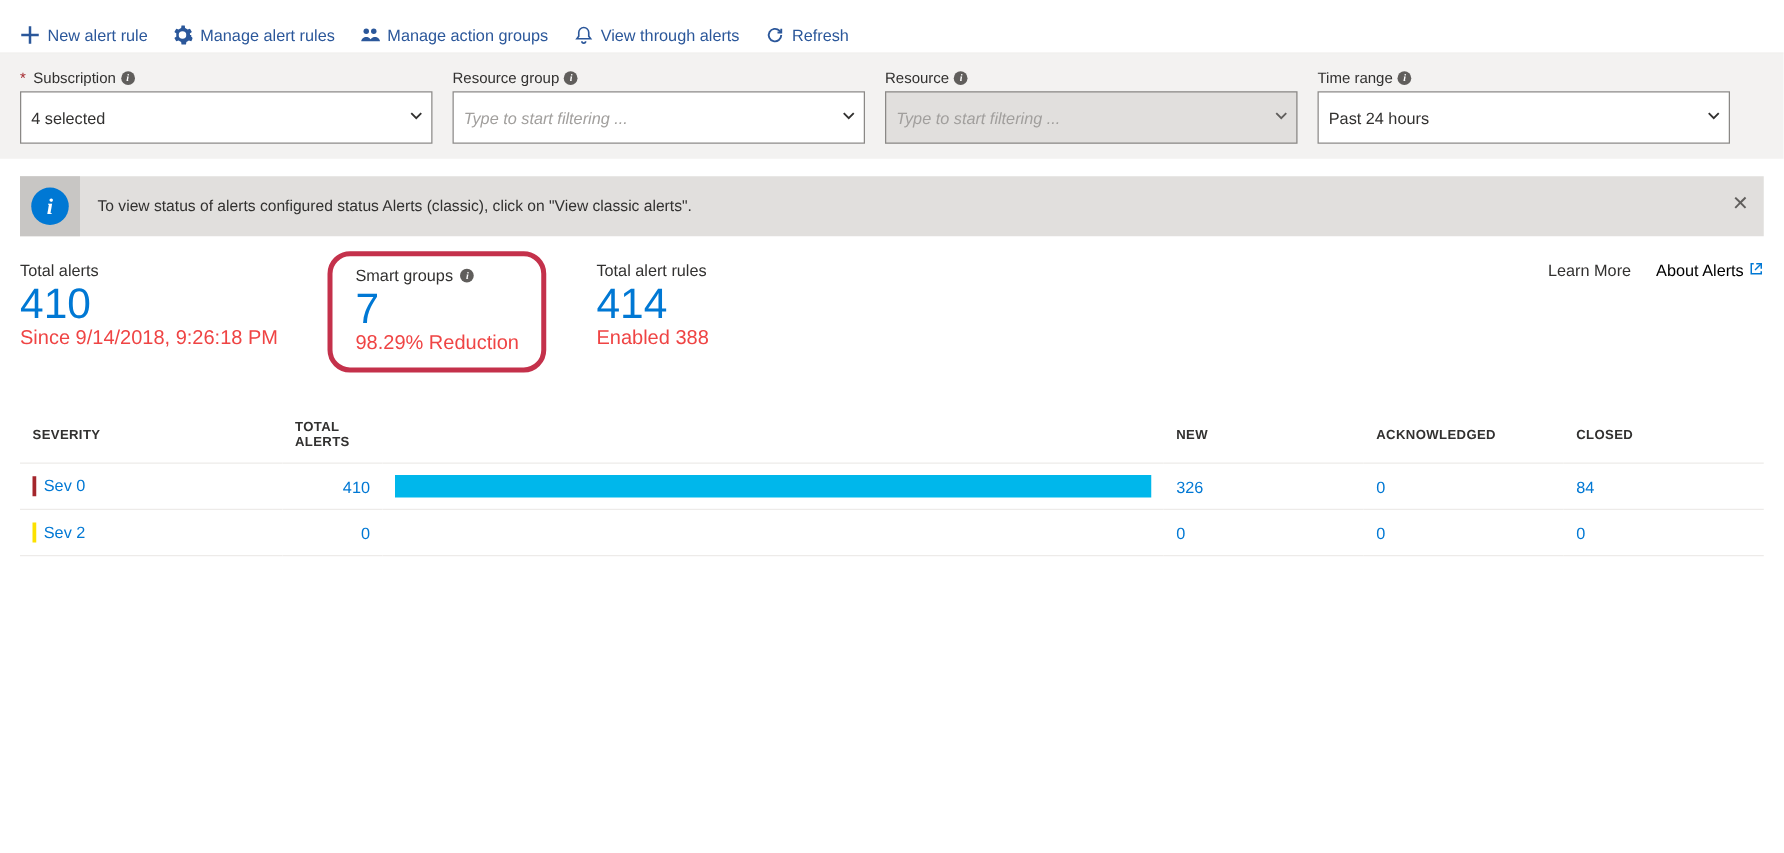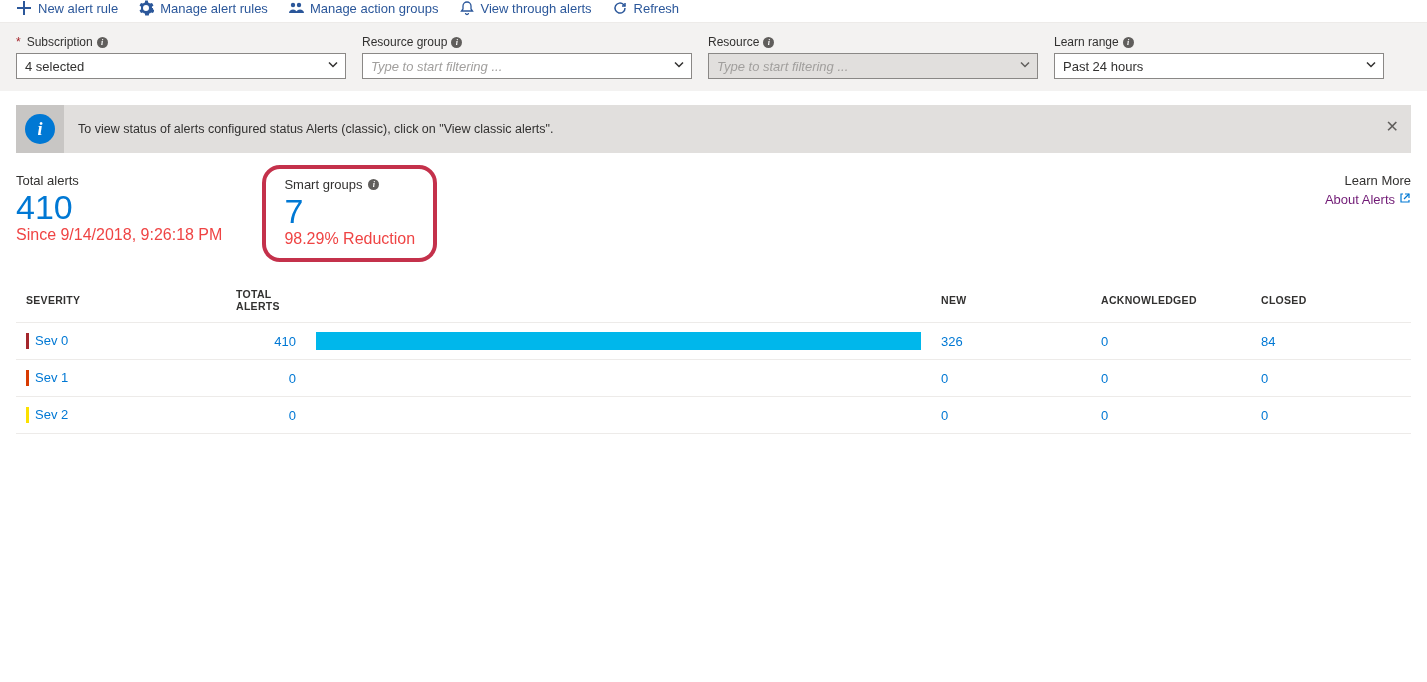--- a/index.html
+++ b/index.html
@@ -1,54 +1,54 @@
 <!DOCTYPE html>
 <html><head>
 <meta charset="utf-8">
 <style>
   * { box-sizing: border-box; margin: 0; padding: 0; }
   body { font-family: "Segoe UI", Arial, sans-serif; font-size: 13px; color: #323130; background: #fff; }
-  a { color: #701a75; text-decoration: none; }
-
-  
-  .toolbar { display: flex; align-items: center; gap: 20px; padding: 0 16px 6px; border-bottom: 1px solid #edebe9; }
+  a { color: #000000; text-decoration: none; margin-left: 16px; }
+
+  
+  .toolbar { display: flex; align-items: center; gap: 20px; padding: 20px 16px 6px; border-bottom: 1px solid #edebe9; }
   .toolbar-btn { display: flex; align-items: center; gap: 6px; color: #2b579a; cursor: pointer; font-size: 13px; }
   .toolbar-btn .ic { width: 16px; height: 16px; display: inline-flex; align-items: center; justify-content: center; color: #2b579a; }
 
   
   .filters { display: flex; gap: 16px; padding: 12px 16px; background: #f3f2f1; }
   .filter { display: flex; flex-direction: column; gap: 4px; }
   .filter-label { font-size: 12px; color: #323130; display:flex; align-items:center; gap:4px; }
   .req { color: #a4262c; margin-right: 2px; }
   .info-dot { width: 11px; height: 11px; background:#605e5c; border-radius:50%; color:#fff; font-size:8px; display:inline-flex; align-items:center; justify-content:center; font-weight:bold; font-style: italic; font-family: Georgia, serif;}
-  .dropdown { position: relative; display: flex; align-items: center; border: 1px solid #8a8886; background: #fff; height: 26px; padding: 0 24px 0 8px; font-size: 13px; min-width: 200px; }
+  .dropdown { position: relative; display: flex; align-items: center; border: 1px solid #8a8886; background: #fff; height: 42px; padding: 0 24px 0 8px; font-size: 13px; min-width: 200px; }
   .dropdown.disabled { background: #e1dfdd; color: #a19f9d; font-style: italic; }
   .dropdown .chev { position: absolute; right: 6px; top: 50%; transform: translateY(-50%); }
   .w1{width:330px}.w2{width:330px}.w3{width:330px}.w4{width:330px}
 
   
   .banner { display: flex; align-items: center; margin: 14px 16px 10px; background: #e1dfdd; position: relative; }
   .banner-icon { width: 48px; height: 48px; background:#c8c6c4; display:flex; align-items:center; justify-content:center; }
   .banner-icon .circ{width:30px;height:30px;border-radius:50%;background:#0078d4;display:flex;align-items:center;justify-content:center;color:#fff;font-weight:bold;font-family:Georgia, serif; font-style:italic; font-size:18px;}
   .banner-text { padding: 0 14px; font-size: 12.5px; color:#323130; }
   .banner-close { position: absolute; right: 12px; top: 12px; cursor: pointer; font-size: 16px; color:#605e5c; }
 
   
   .summary { display: flex; align-items: flex-start; padding: 10px 16px 16px; gap: 40px; }
   .card { display:flex; flex-direction:column; gap:2px; }
   .card .title { font-size: 13px; color:#323130; display:flex; align-items:center; gap:6px;}
   .card .big { font-size: 34px; font-weight: 400; color:#0078d4; line-height:1; }
   .card .sub { font-size: 16px; color:#ef4444; }
   .highlight-box { border: 4px solid #c4314b; border-radius: 18px; padding: 8px 18px 10px; margin-top:-8px; }
-  .right-links { margin-left: auto; text-align: right; display:flex; flex-direction:column; gap:4px;}
+  .right-links { margin-left: auto; text-align: right; display:flex; flex-direction:row; gap:4px;}
   .right-links .lm{color:#323130;font-size:13px;}
   .right-links a{display:flex;align-items:center;gap:4px;justify-content:flex-end;}
 
   
-  .tbl { width: calc(100% - 32px); margin: 0 16px; border-collapse: collapse; }
+  .tbl { width: calc(100% - 32px); margin: 12px 16px; border-collapse: collapse; }
   .tbl th { text-align: left; font-size: 10.5px; font-weight: 600; letter-spacing: .3px; color:#323130; padding: 10px 10px; border-bottom:1px solid #edebe9; text-transform: uppercase;}
   .tbl td { padding: 9px 10px; border-bottom: 1px solid #edebe9; font-size: 13px; vertical-align: middle;}
   .sev-cell{display:flex;align-items:flex-start;gap:6px;color:#0078d4;}
   .sev-bar{width:3px;height:16px;display:inline-block;}
   .lnk{color:#0078d4;}
   .bar{height:18px;background:#00b7eb;}
   .col-sev{width:210px;}
   .col-total{width:80px;text-align:right;}
   .col-bar{}
   .col-new{width:160px;}
@@ -142,21 +142,21 @@
     </div>
     <div class="dropdown w3 disabled">
       <span>Type to start filtering ...</span>
       <span class="chev"><svg viewBox="0 0 12 12" fill="none" stroke="#605e5c" stroke-width="1.5">
             <path d="M2 4l4 4 4-4"></path>
           </svg></span>
     </div>
   </div>
   <div class="filter">
     <div class="filter-label">
-      <span>Learn range</span>
+      <span>Time range</span>
       <span class="info-dot">i</span>
     </div>
     <div class="dropdown w4">
       <span>Past 24 hours</span>
       <span class="chev"><svg viewBox="0 0 12 12" fill="none" stroke="#323130" stroke-width="1.5">
             <path d="M2 4l4 4 4-4"></path>
           </svg></span>
     </div>
   </div>
 </div>
@@ -177,20 +177,25 @@
   </div>
   <div class="highlight-box">
     <div class="card">
       <div class="title">
         <span>Smart groups</span>
         <span class="info-dot">i</span>
       </div>
       <div class="big">7</div>
       <div class="sub">98.29% Reduction</div>
     </div>
+  </div>
+  <div class="card">
+    <div class="title">Total alert rules</div>
+    <div class="big">414</div>
+    <div class="sub">Enabled 388</div>
   </div>
   <div class="right-links">
     <div class="lm">Learn More</div>
     <a href="#">
       <span>About Alerts</span>
       <span><svg width="12" height="12" viewBox="0 0 12 12" fill="none" stroke="#0078d4" stroke-width="1.2">
             <path d="M4 2H2v8h8V8"></path>
             <path d="M6 2h4v4"></path>
             <path d="M10 2L5 7"></path>
           </svg></span>
@@ -221,35 +226,20 @@
         <td class="col-bar">
           <div class="bar" style="width:100%"></div>
         </td>
         <td class="col-new lnk">326</td>
         <td class="col-ack lnk">0</td>
         <td class="col-closed lnk">84</td>
       </tr>
       <tr>
         <td class="col-sev">
           <span class="sev-cell">
-            <span class="sev-bar" style="background:#d83b01"></span>
-            <span class="lnk">Sev 1</span>
-          </span>
-        </td>
-        <td class="col-total lnk" style="text-align:right">0</td>
-        <td class="col-bar">
-          <div class="bar" style="width:0%"></div>
-        </td>
-        <td class="col-new lnk">0</td>
-        <td class="col-ack lnk">0</td>
-        <td class="col-closed lnk">0</td>
-      </tr>
-      <tr>
-        <td class="col-sev">
-          <span class="sev-cell">
             <span class="sev-bar" style="background:#fce100"></span>
             <span class="lnk">Sev 2</span>
           </span>
         </td>
         <td class="col-total lnk" style="text-align:right">0</td>
         <td class="col-bar">
           <div class="bar" style="width:0%"></div>
         </td>
         <td class="col-new lnk">0</td>
         <td class="col-ack lnk">0</td>

